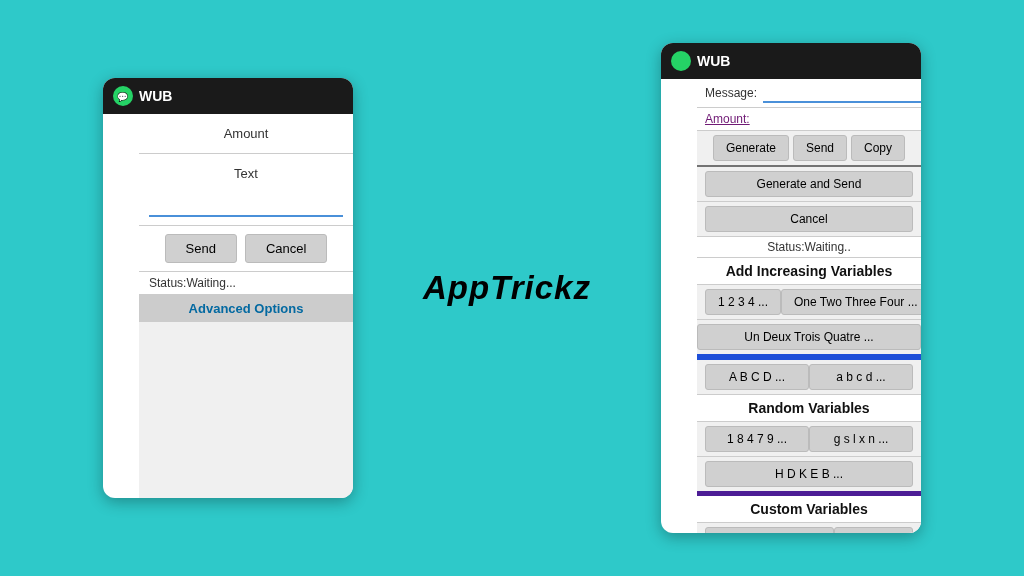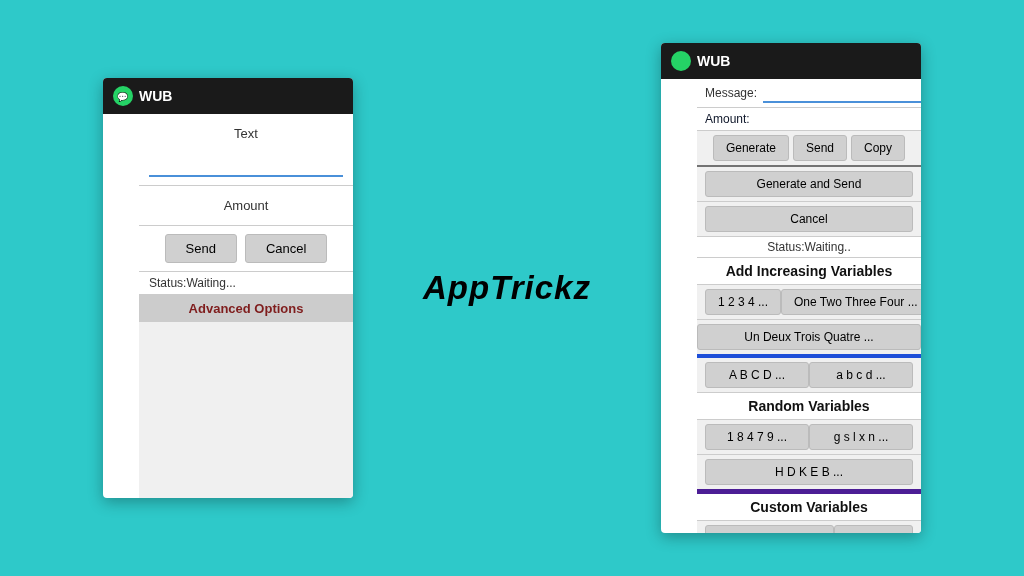--- a/index.html
+++ b/index.html
@@ -30,21 +30,21 @@
       font-weight: bold;
       color: #000000;
       font-style: italic;
       letter-spacing: 1px;
       margin: 8px 10px;
     }
 
     
     .phone-frame {
       background: white;
-      border-radius: 4px;
+      border-radius: 12px;
       overflow: hidden;
       box-shadow: 0 4px 15px rgba(0,0,0,0.3);
       display: flex;
       flex-direction: column;
     }
 
     .phone-frame-left {
       width: 250px;
       height: 420px;
     }
@@ -136,21 +136,21 @@
       padding: 4px 10px;
       font-size: 12px;
       color: #333;
       background: white;
       border-bottom: 1px solid #ccc;
     }
 
     .advanced-options-bar {
       padding: 6px 10px;
       font-size: 13px;
-      color: #7f1d1d;
+      color: #0369a1;
       background: #ccc;
       text-align: center;
       font-weight: bold;
     }
 
     
     .right-row {
       display: flex;
       align-items: center;
       padding: 4px 8px;
@@ -236,21 +236,22 @@
       background: white;
       border-bottom: 1px solid #ccc;
       text-align: center;
     }
 
     .amount-row {
       padding: 4px 8px;
       background: white;
       border-bottom: 1px solid #ccc;
       font-size: 12px;
-      color: #0f172a;
+      color: #701a75;
+      text-decoration: underline;
     }
   </style>
 </head>
 <body>
 
 <div class="main-container">
 
   <div class="phone-frame phone-frame-left">
 
     <div class="title-bar">
@@ -259,26 +260,26 @@
           <circle cx="7" cy="7" r="6" fill="#25d366"></circle>
           <text x="7" y="11" text-anchor="middle" font-size="9" fill="white">💬</text>
         </svg>
       </div>
       <span>WUB</span>
     </div>
 
     <div class="phone-content">
 
       <div class="section-left">
+        <div class="section-label">Amount</div>
+      </div>
+
+      <div class="section-left">
         <div class="section-label">Text</div>
         <input class="text-input-area" type="text" style="">
-      </div>
-
-      <div class="section-left">
-        <div class="section-label">Amount</div>
       </div>
 
       <div class="button-row">
         <button class="btn">Send</button>
         <button class="btn">Cancel</button>
       </div>
 
       <div class="status-bar">
         <span>Status:Waiting...</span>
       </div>
@@ -329,21 +330,21 @@
         <span>Status:Waiting..</span>
       </div>
 
       <div class="section-title">Add Increasing Variables</div>
 
       <div class="two-btn-row">
         <button class="btn-sm">1 2 3 4 ...</button>
         <button class="btn-sm">One Two Three Four ...</button>
       </div>
 
-      <div style="padding: 4px 0; background: #f0f0f0; border-bottom: 4px solid #1d4ed8;">
+      <div style="padding: 4px 0; background: #f0f0f0; border-bottom: 6px solid #1d4ed8;">
         <button class="btn-full">Un Deux Trois Quatre ...</button>
       </div>
 
       <div class="two-btn-row">
         <button class="btn-sm">A B C D ...</button>
         <button class="btn-sm">a b c d ...</button>
       </div>
 
       <div class="section-title">Random Variables</div>
 

